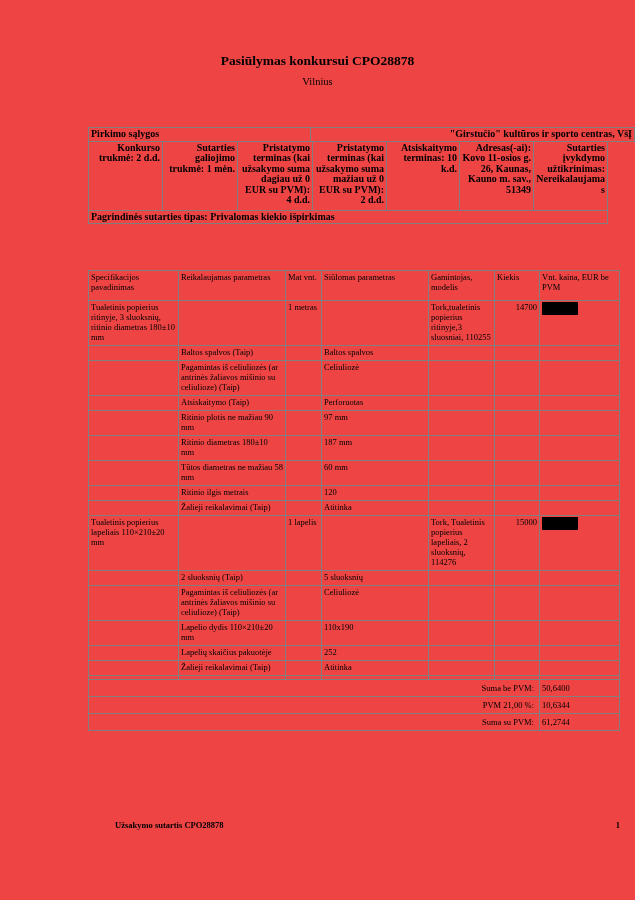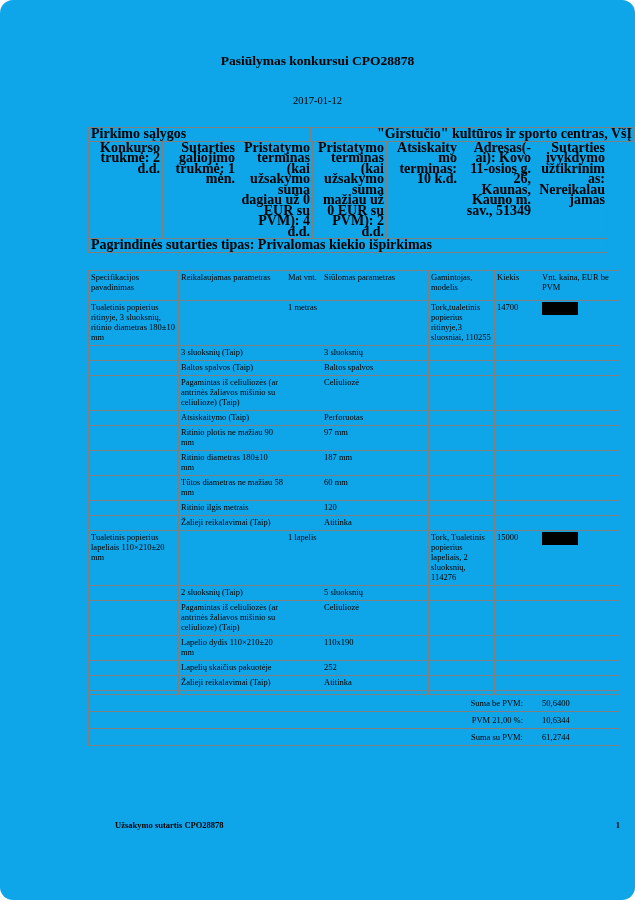--- a/index.html
+++ b/index.html
@@ -1,62 +1,61 @@
 <!DOCTYPE html>
 <html><head>
 <meta charset="utf-8">
 <style>
   * { box-sizing: border-box; }
   html, body { margin: 0; padding: 0; background: #ffffff; }
   .page {
     position: relative;
     width: 635px;
     height: 900px;
-    background: #0ea5e9;
+    background: #ef4444;
     font-family: "Liberation Serif", serif;
     color: #000;
     overflow: hidden;
-    border-radius: 13px;
   }
   .centered { position: absolute; left: 0; width: 635px; text-align: center; }
   .doc-title { top: 53px; font-size: 13.5px; font-weight: bold; }
   .doc-city  { top: 76px; font-size: 10.5px; }
   .doc-date  { top: 95px; font-size: 10.5px; }
 
   table { border-collapse: collapse; table-layout: fixed; }
   td { border: 1px solid #7f7f7f; vertical-align: top; padding: 1px 2px; word-wrap: break-word; }
 
   .cond-wrap { position: absolute; top: 127px; left: 88px; }
-  .cond td { font-size: 14px; font-weight: bold; line-height: 10.5px; }
+  .cond td { font-size: 10px; font-weight: bold; line-height: 10.5px; }
   .tblA { width: 546px; }
   .tblA .right { text-align: right; }
   .tblB { width: 519px; margin-top: -1px; }
   .tblB td { height: 69px; text-align: right; }
   .tblC { width: 519px; margin-top: -1px; }
 
   .spec-wrap { position: absolute; top: 237px; left: 88px; margin-top: 33px; }
   .spec { width: 531px; }
   .spec td { font-size: 8.5px; line-height: 10px; padding: 1px 2px 3px; }
   .spec thead td { height: 30px; }
-  .spec td.qty { text-align: left; }
+  .spec td.qty { text-align: right; }
   .spec td.spacer { height: 4px; padding: 0; }
-  .spec td.sum-label { text-align: right; padding-right: 16px; height: 15px; padding-top: 3px; }
+  .spec td.sum-label { text-align: right; padding-right: 5px; height: 15px; padding-top: 3px; }
   .spec td.sum-value { padding-top: 3px; }
   .redact { display: inline-block; width: 36px; height: 13px; background: #000; vertical-align: top; }
 
   .footer-left { position: absolute; top: 820px; left: 88px; font-size: 8.5px; font-weight: bold; margin-left: 27px; }
   .footer-page { position: absolute; top: 820px; left: 540px; width: 80px; text-align: right; font-size: 8.5px; font-weight: bold; }
 </style>
 </head>
 <body>
 
 <div class="page">
 
   <div class="centered doc-title">Pasiūlymas konkursui CPO28878</div>
-  <div class="centered doc-date">2017-01-12</div>
+  <div class="centered doc-city">Vilnius</div>
 
   <div class="cond-wrap">
     <table class="cond tblA">
       <colgroup>
           <col style="width:222px">
           <col style="width:324px">
         </colgroup>
       <tbody>
           <tr>
         <td>Pirkimo sąlygos</td>
@@ -125,29 +124,20 @@
             <td>Tualetinis popierius ritinyje, 3 sluoksnių, ritinio diametras 180±10 mm</td>
             <td></td>
             <td>1 metras</td>
             <td></td>
             <td>Tork,tualetinis popierius ritinyje,3 sluosniai, 110255</td>
             <td class="qty">14700</td>
             <td><span class="redact"></span></td>
           </tr>
           <tr>
             <td></td>
-            <td>3 sluoksnių (Taip)</td>
-            <td></td>
-            <td>3 sluoksnių</td>
-            <td></td>
-            <td class="qty"></td>
-            <td></td>
-          </tr>
-          <tr>
-            <td></td>
             <td>Baltos spalvos (Taip)</td>
             <td></td>
             <td>Baltos spalvos</td>
             <td></td>
             <td class="qty"></td>
             <td></td>
           </tr>
           <tr>
             <td></td>
             <td>Pagamintas iš celiuliozės (ar antrinės žaliavos mišinio su celiulioze) (Taip)</td>

